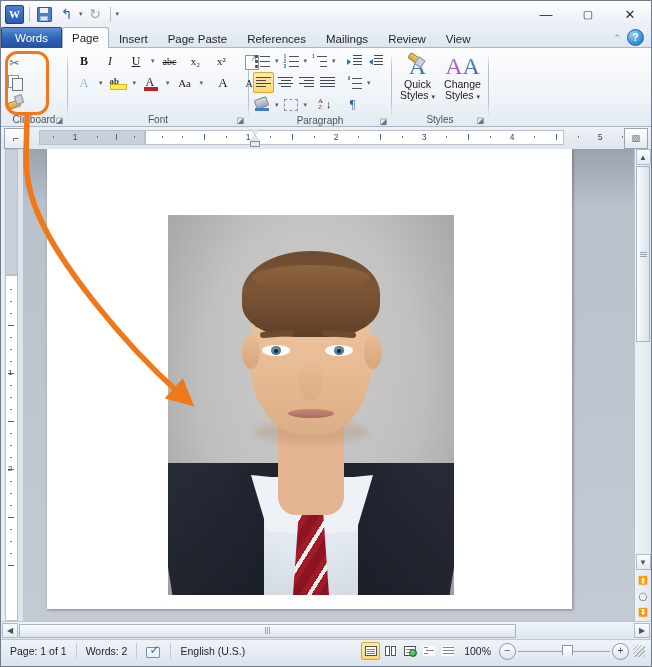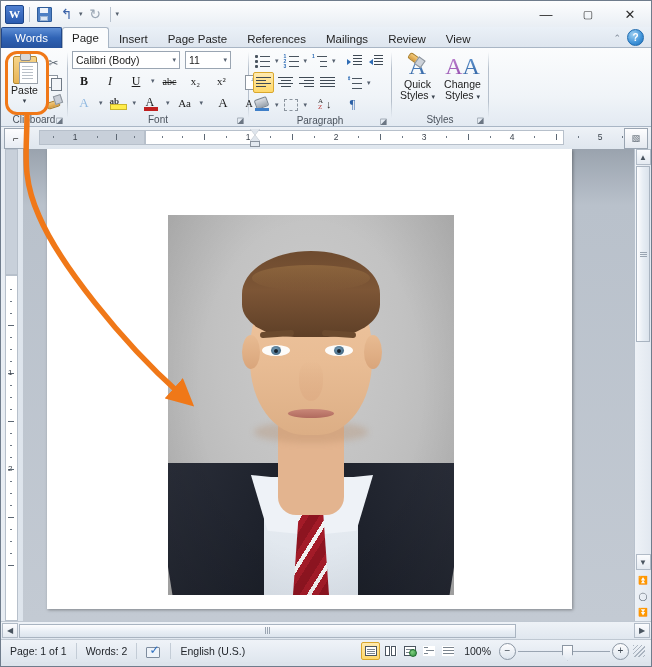--- a/index.html
+++ b/index.html
@@ -338,35 +338,20 @@
     <div class="tabright">
       <span class="caretup">⌃</span>
       <span class="helpbtn">?</span>
     </div>
   </div>
 
   <div class="ribbon">
 
     <div class="group clipgrp">
       <div class="gbody">
-        <div class="pastebtn">
-          <div class="clipicon">
-            <div class="clipboard-body"></div>
-            <div class="clipboard-clip"></div>
-            <div class="clipboard-page">
-                <i style="top:3px"></i>
-                <i style="top:6px"></i>
-                <i style="top:9px"></i>
-                <i style="top:12px"></i>
-                <i style="top:15px"></i>
-              </div>
-          </div>
-          <div class="pastelabel">Paste</div>
-          <div class="pastecaret">▾</div>
-        </div>
         <div class="clipsmall">
           <div class="si">
               <span class="scissors">✂</span>
             </div>
           <div class="si">
               <span class="copyic"></span>
             </div>
           <div class="si">
               <span class="brushic"></span>
             </div>
@@ -374,30 +359,20 @@
       </div>
       <div class="glabel">
         <span>Clipboard</span>
         <span class="dlg">◪</span>
       </div>
     </div>
     <div class="gsep"></div>
 
     <div class="group fontgrp">
       <div class="gbody" style="flex-direction:column;gap:2px;">
-        <div class="frow">
-          <div class="fontname">
-            <span>Calibri (Body)</span>
-            <span class="cbcaret">▾</span>
-          </div>
-          <div class="fontsize">
-            <span>11</span>
-            <span class="cbcaret">▾</span>
-          </div>
-        </div>
         <div class="frow">
           <div class="fbtn serif" style="font-weight:bold;">B</div>
           <div class="fbtn serif" style="font-style:italic;">I</div>
           <div class="fbtn serif" style="text-decoration:underline;">U</div>
           <span class="fcaret">▾</span>
           <div class="fbtn serif" style="text-decoration:line-through;font-size:10px;">abc</div>
           <div class="fbtn serif" style="font-size:11px;">x₂</div>
           <div class="fbtn serif" style="font-size:11px;">x²</div>
           <div class="fbtn" style="margin-left:6px;">
               <span class="clearfmt"></span>

